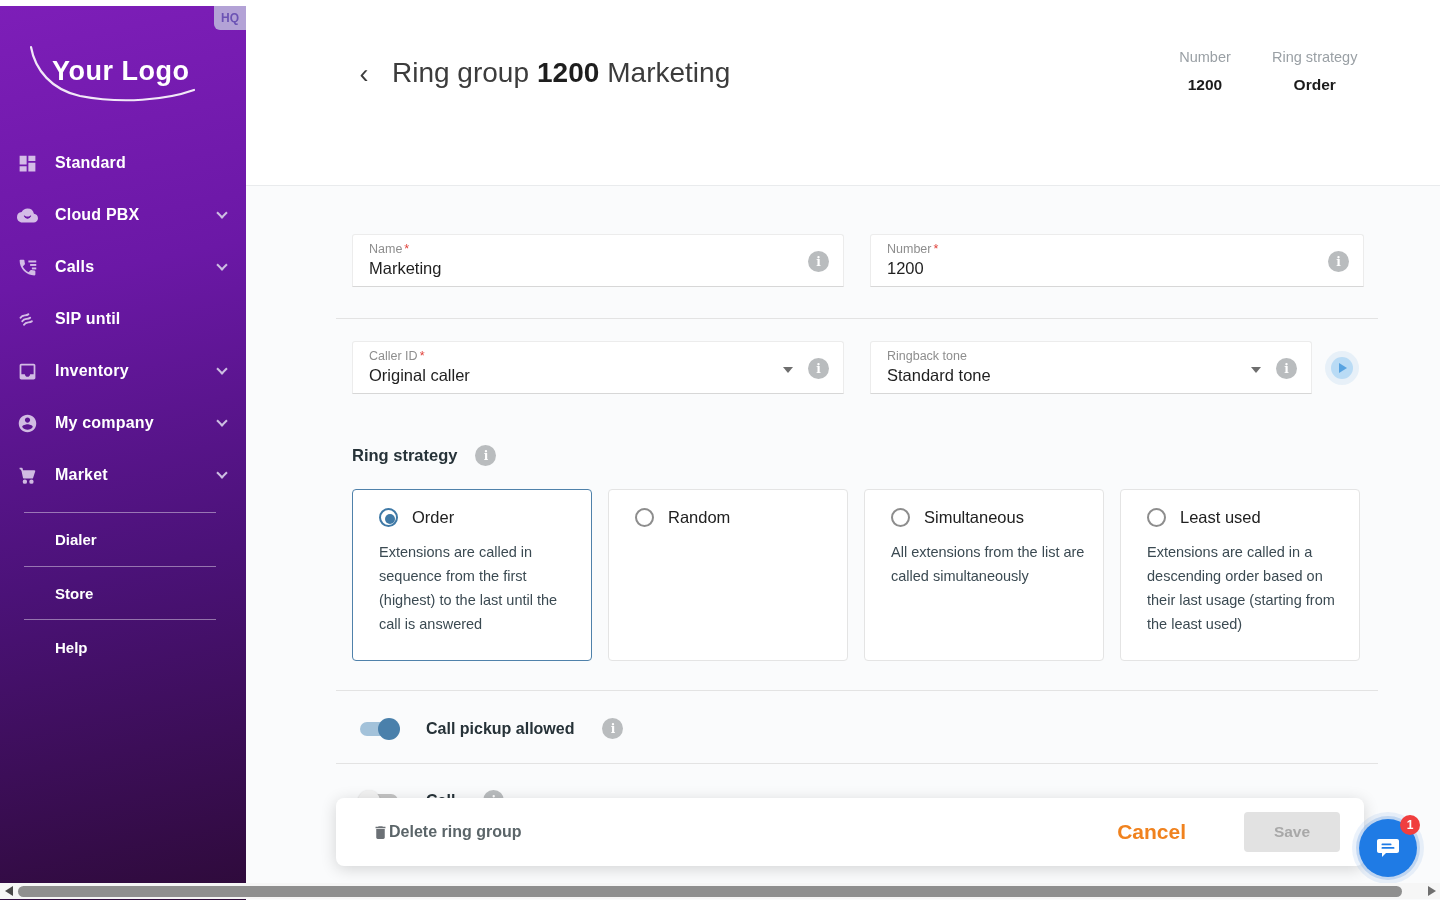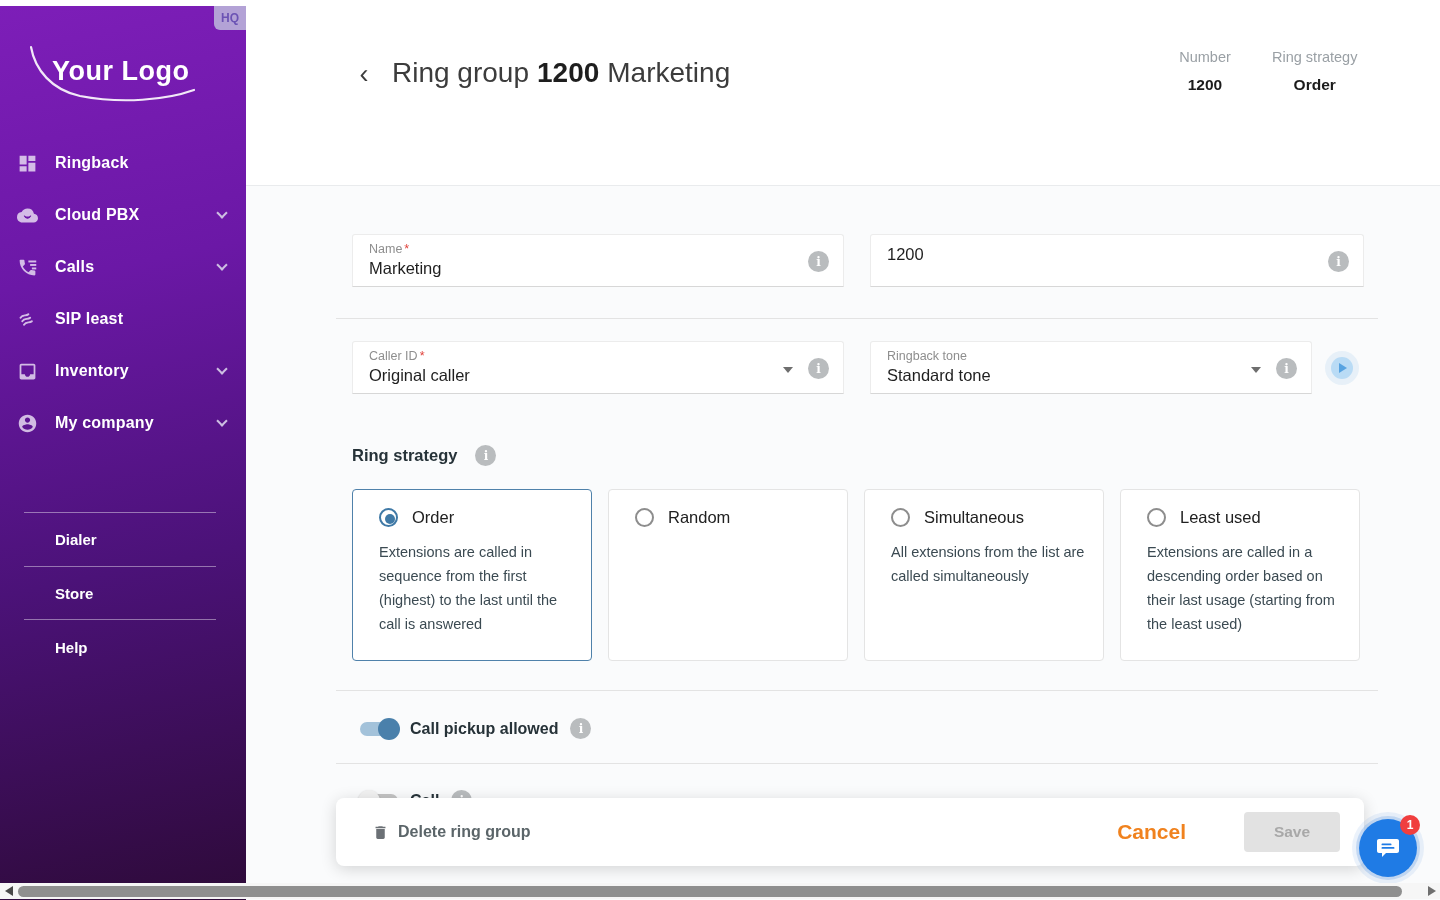--- a/index.html
+++ b/index.html
@@ -88,32 +88,32 @@
     padding:18px 16px 0 26px; cursor:pointer; }
   .rcard.selected { border:1.5px solid #4f81aa; }
   .rc-head { display:flex; align-items:center; gap:14px; margin-bottom:13px; }
   .radio { width:19px; height:19px; border-radius:50%; border:2px solid #8d8d8d; position:relative; flex:none; }
   .rcard.selected .radio { border-color:#3f79a6; }
   .rcard.selected .radio::after { content:""; position:absolute; left:3.5px; top:3.5px; width:10px; height:10px;
     border-radius:50%; background:#3f79a6; }
   .rc-title { font-size:16.5px; color:#212121; }
   .rc-desc { font-size:14.5px; line-height:24px; color:#3b4a52; }
 
-  .toggle-row { position:absolute; left:114px; display:flex; align-items:center; gap:12px; }
+  .toggle-row { position:absolute; left:114px; display:flex; align-items:center; gap:28px; }
   .toggle { position:relative; width:38px; height:14px; border-radius:8px; background:#a3c2da; cursor:pointer; flex:none; }
   .toggle .knob { position:absolute; top:-4px; right:-2px; width:22px; height:22px; border-radius:50%; background:#4a80ab; }
   .toggle.off { background:#c4c4c4; }
   .toggle.off .knob { right:auto; left:-2px; background:#f2f2f2; box-shadow:0 1px 2px rgba(0,0,0,.3); }
   .tr-label { font-size:16px; font-weight:bold; color:#263238; }
   .toggle-row .info-dot { position:relative; }
 
   
   .action-bar { position:absolute; left:90px; top:798px; width:1028px; height:68px; background:#fff;
     border-radius:8px; box-shadow:0 3px 16px rgba(0,0,0,.16); display:flex; align-items:center; z-index:6; }
-  .del-btn { display:flex; align-items:center; gap:9px; margin-left:36px; cursor:pointer; }
+  .del-btn { display:flex; align-items:center; margin-left:36px; cursor:pointer; }
   .del-btn svg { width:17px; height:19px; fill:#6b7075; }
   .del-label { font-size:16px; font-weight:bold; color:#5b6569; }
   .cancel-btn { margin-left:auto; font-size:21px; font-weight:bold; color:#f0821e; cursor:pointer; }
   .save-btn { margin:0 24px 0 58px; width:96px; height:40px; background:#e2e2e2; border:none;
     border-radius:4px; font-size:15.5px; font-weight:bold; color:#a8a8a8;
     font-family:inherit; cursor:default; }
 
   
   .chat-fab { position:absolute; left:1113px; top:819px; width:58px; height:58px; border-radius:50%;
     background:#1f7be5; box-shadow:0 0 0 3px rgba(120,170,230,.35),0 0 0 7px rgba(120,170,230,.15);
@@ -142,21 +142,21 @@
     </svg>
     <div class="logo-text">Your Logo</div>
   </div>
 
   <div class="menu-item" style="top:139px">
     <span class="mi-icon">
       <svg viewBox="0 0 24 24">
           <path d="M3 13h8V3H3v10zm0 8h8v-6H3v6zm10 0h8V11h-8v10zm0-18v6h8V3h-8z"></path>
         </svg>
       </span>
-    <span class="mi-label">Ringback</span>
+    <span class="mi-label">Standard</span>
   </div>
 
   <div class="menu-item" style="top:191px">
     <span class="mi-icon">
       <svg viewBox="0 0 24 24">
           <path d="M19.35 10.04A7.49 7.49 0 0 0 12 4C9.11 4 6.6 5.64 5.35 8.04A5.994 5.994 0 0 0 0 14c0 3.31 2.69 6 6 6h13c2.76 0 5-2.24 5-5 0-2.64-2.05-4.78-4.65-4.96zM8.5 13c1 1.6 2.5 2.2 3.5 2.2s2.5-.6 3.5-2.2" fill-rule="evenodd"></path>
           <path d="M8.5 12.6c1 1.7 2.4 2.4 3.5 2.4s2.5-.7 3.5-2.4" stroke="#6b18a6" stroke-width="1.4" fill="none" stroke-linecap="round"></path>
         </svg>
       </span>
     <span class="mi-label">Cloud PBX</span>
@@ -177,21 +177,21 @@
   </div>
 
   <div class="menu-item" style="top:295px">
     <span class="mi-icon">
       <svg viewBox="0 0 24 24" fill="none" stroke="#e6d9f2" stroke-width="2.2" stroke-linecap="round">
         <path d="M4 10 C 7 5 10 9 13 6"></path>
           <path d="M6 14 C 9 9 12 13 15 10"></path>
           <path d="M8 18 C 11 13 14 17 17 14"></path>
         </svg>
       </span>
-    <span class="mi-label">SIP least</span>
+    <span class="mi-label">SIP until</span>
   </div>
 
   <div class="menu-item" style="top:347px">
     <span class="mi-icon">
       <svg viewBox="0 0 24 24">
           <path d="M19 3H5c-1.1 0-2 .9-2 2v14c0 1.1.9 2 2 2h14c1.1 0 2-.9 2-2V5c0-1.1-.9-2-2-2zm0 12h-4c0 1.66-1.35 3-3 3s-3-1.34-3-3H5V5h14v10z"></path>
         </svg>
       </span>
     <span class="mi-label">Inventory</span>
     <span class="mi-chevron"></span>
@@ -200,20 +200,31 @@
   <div class="menu-item" style="top:399px">
     <span class="mi-icon">
       <svg viewBox="0 0 24 24">
           <path d="M12 2C6.48 2 2 6.48 2 12s4.48 10 10 10 10-4.48 10-10S17.52 2 12 2zm0 3c1.66 0 3 1.34 3 3s-1.34 3-3 3-3-1.34-3-3 1.34-3 3-3zm0 14.2c-2.5 0-4.71-1.28-6-3.22.03-1.99 4-3.08 6-3.08 1.99 0 5.97 1.09 6 3.08-1.29 1.94-3.5 3.22-6 3.22z"></path>
         </svg>
       </span>
     <span class="mi-label">My company</span>
     <span class="mi-chevron"></span>
   </div>
 
+  <div class="menu-item" style="top:451px">
+    <span class="mi-icon">
+      <svg viewBox="0 0 24 24" fill="none" stroke="#e6d9f2" stroke-width="1.8" stroke-linejoin="round">
+        <path d="M3 4h2.5l2.2 10.5h9.8L20 7H6"></path>
+          <circle cx="9" cy="19" r="1.6" fill="#e6d9f2"></circle>
+          <circle cx="16.5" cy="19" r="1.6" fill="#e6d9f2"></circle>
+        </svg>
+      </span>
+    <span class="mi-label">Market</span>
+    <span class="mi-chevron"></span>
+  </div>
 
   <div class="side-divider" style="top:506px"></div>
   <div class="side-link" style="top:520px">Dialer</div>
   <div class="side-divider" style="top:560px"></div>
   <div class="side-link" style="top:574px">Store</div>
   <div class="side-divider" style="top:613px"></div>
   <div class="side-link" style="top:628px">Help</div>
 
 </div>
 
@@ -238,20 +249,21 @@
     </div>
 
   </div>
 
   <div class="field" style="left:106px; top:234px; width:492px;">
     <div class="f-label"><span>Name</span><span class="f-req">*</span></div>
     <div class="f-value">Marketing</div>
     <div class="info-dot">i</div>
   </div>
   <div class="field" style="left:624px; top:234px; width:494px;">
+    <div class="f-label"><span>Number</span><span class="f-req">*</span></div>
     <div class="f-value">1200</div>
     <div class="info-dot">i</div>
   </div>
 
   <div class="row-divider" style="top:318px"></div>
 
   <div class="field" style="left:106px; top:341px; width:492px;">
     <div class="f-label"><span>Caller ID</span><span class="f-req">*</span></div>
     <div class="f-value">Original caller</div>
     <div class="caret"></div>

